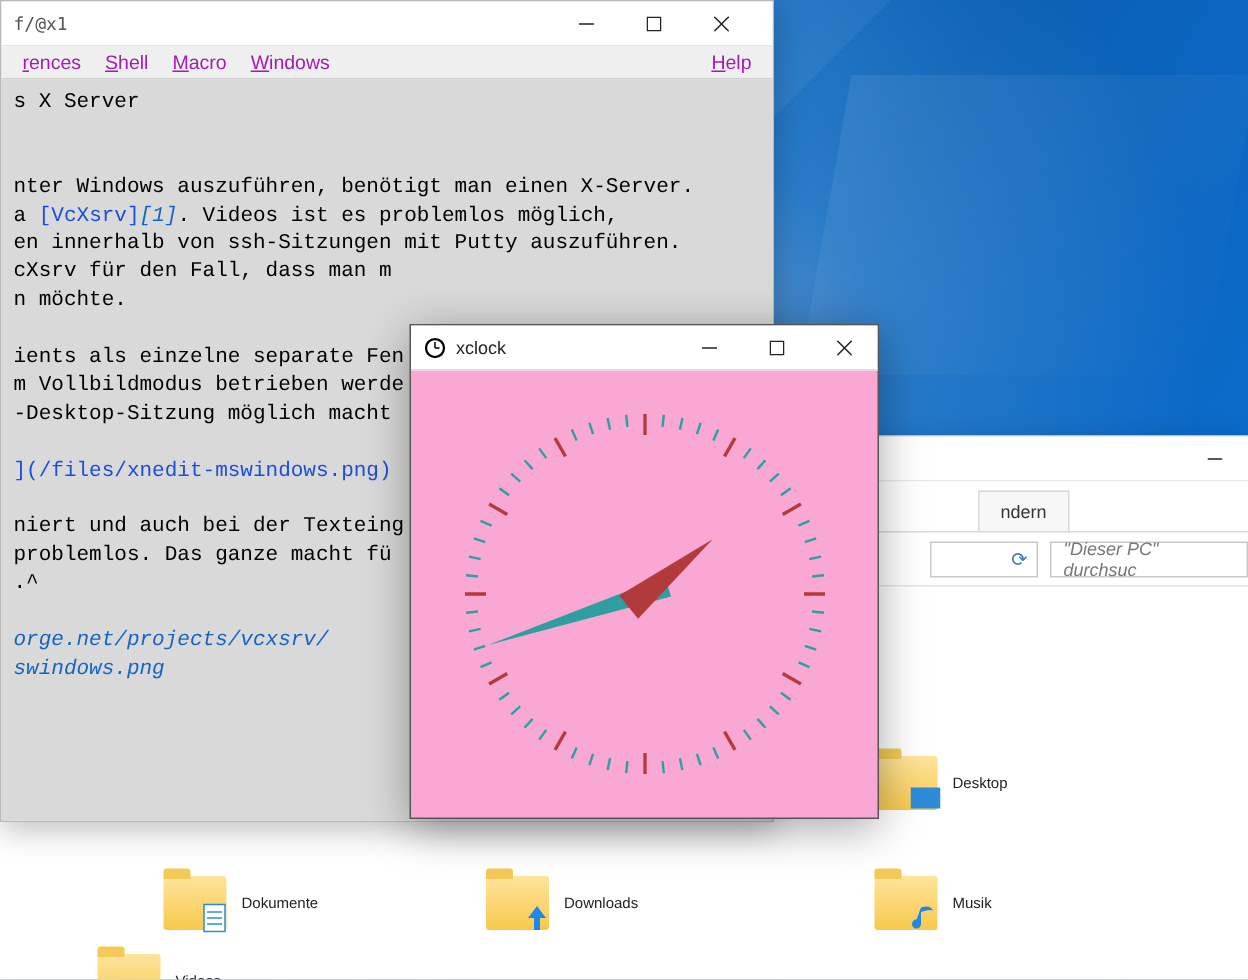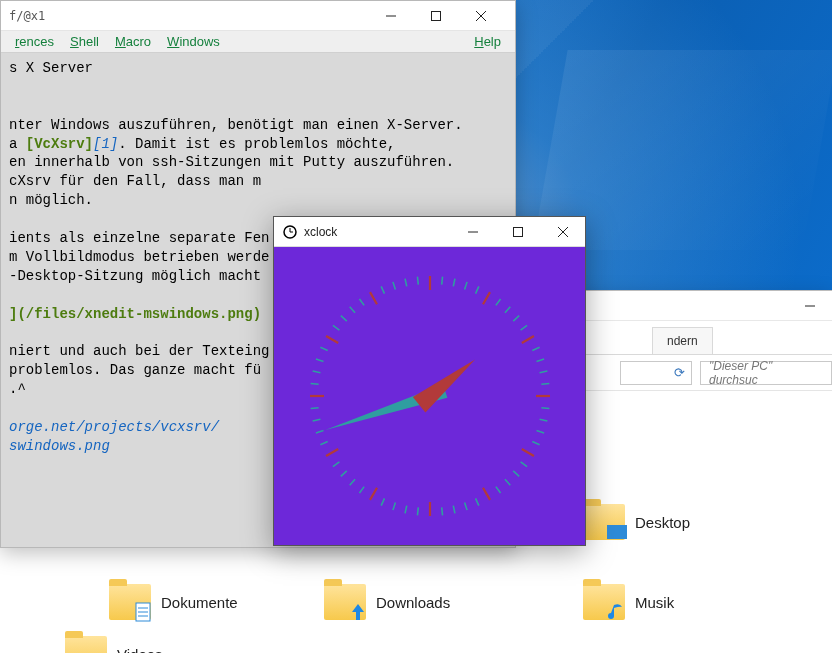--- a/index.html
+++ b/index.html
@@ -50,36 +50,36 @@
     width: 45px; display:flex; align-items:center; justify-content:center;
     color:#222;
   }
   .ed-menubar {
     height: 22px;
     display:flex; align-items:center;
     padding: 0 6px;
     background:#efefef;
     border-bottom:1px solid #d0d0d0;
     font-size:13px;
-    color:#15803d;
+    color:#a21caf;
   }
   .ed-menubar .menu-item{ padding:0 8px; text-decoration: underline dotted transparent;}
   .ed-menubar .menu-item::first-letter{ text-decoration: underline; }
   .ed-menubar .spacer{flex:1;}
   .ed-body {
     padding: 6px 8px;
     font-family: "Courier New", monospace;
     font-size: 14px;
     line-height: 1.35;
     color:#000;
     background:#d9d9d9;
     height: calc(100% - 52px);
     white-space: pre-wrap;
   }
-  .ed-body .link { color:#4d7c0f;font-weight:bold; }
+  .ed-body .link { color:#1d4ed8; }
   .ed-body .ref  { color:#1565c0; font-style: italic; }
 
   
   .explorer-window {
     position:absolute; left:0; top:290px;
     width:832px; height:363px;
     background:#ffffff;
     border-top:1px solid #bcbcbc;
     box-shadow: 0 4px 18px rgba(0,0,0,0.18);
   }
@@ -131,31 +131,31 @@
   }
   .folder .icon .fold{
     position:absolute; inset:0;
     background:linear-gradient(#ffe49c,#f7c94c);
     border-radius:2px;
   }
   .folder .icon .fold::before{
     content:""; position:absolute; left:0; top:-5px; width:18px; height:7px;
     background:#f5c957; border-radius:2px 2px 0 0;
   }
-  .folder .label{font-size:15px; color:#222;text-align:right;}
+  .folder .label{font-size:10px; color:#222;text-align:right;}
   .badge{
     position:absolute; right:-2px; bottom:-2px;
     width:20px; height:20px; border-radius:2px;
   }
 
   
   .xclock-window{
     position:absolute; left:273px; top:216px;
     width:313px; height:330px;
-    background:#6d28d9;
+    background:#f9a8d4;
     border:1px solid #555;
     box-shadow:0 6px 28px rgba(0,0,0,0.35);
   }
   .xc-titlebar{
     height:30px; display:flex; align-items:center;
     padding-left:8px;
     border-bottom:1px solid #dcdcdc;
     background:#fff;
   }
   .xc-icon{
@@ -270,24 +270,24 @@
     <span class="menu-item">Shell</span>
     <span class="menu-item">Macro</span>
     <span class="menu-item">Windows</span>
     <span class="spacer"></span>
     <span class="menu-item">Help</span>
   </div>
   <div class="ed-body"><span>s X Server</span>
 <span></span>
 <span></span>
 <span>nter Windows auszuführen, benötigt man einen X-Server.</span>
-<span>a </span><span class="link">[VcXsrv]</span><span class="ref">[1]</span><span>. Damit ist es problemlos möchte,</span>
+<span>a </span><span class="link">[VcXsrv]</span><span class="ref">[1]</span><span>. Videos ist es problemlos möglich,</span>
 <span>en innerhalb von ssh-Sitzungen mit Putty auszuführen.</span>
 <span>cXsrv für den Fall, dass man m</span>
-<span>n möglich.</span>
+<span>n möchte.</span>
 <span></span>
 <span>ients als einzelne separate Fen</span>
 <span>m Vollbildmodus betrieben werde</span>
 <span>-Desktop-Sitzung möglich macht</span>
 <span></span>
 <span class="link">](/files/xnedit-mswindows.png)</span>
 <span></span>
 <span>niert und auch bei der Texteing</span>
 <span>problemlos. Das ganze macht fü</span>
 <span>.^</span>

